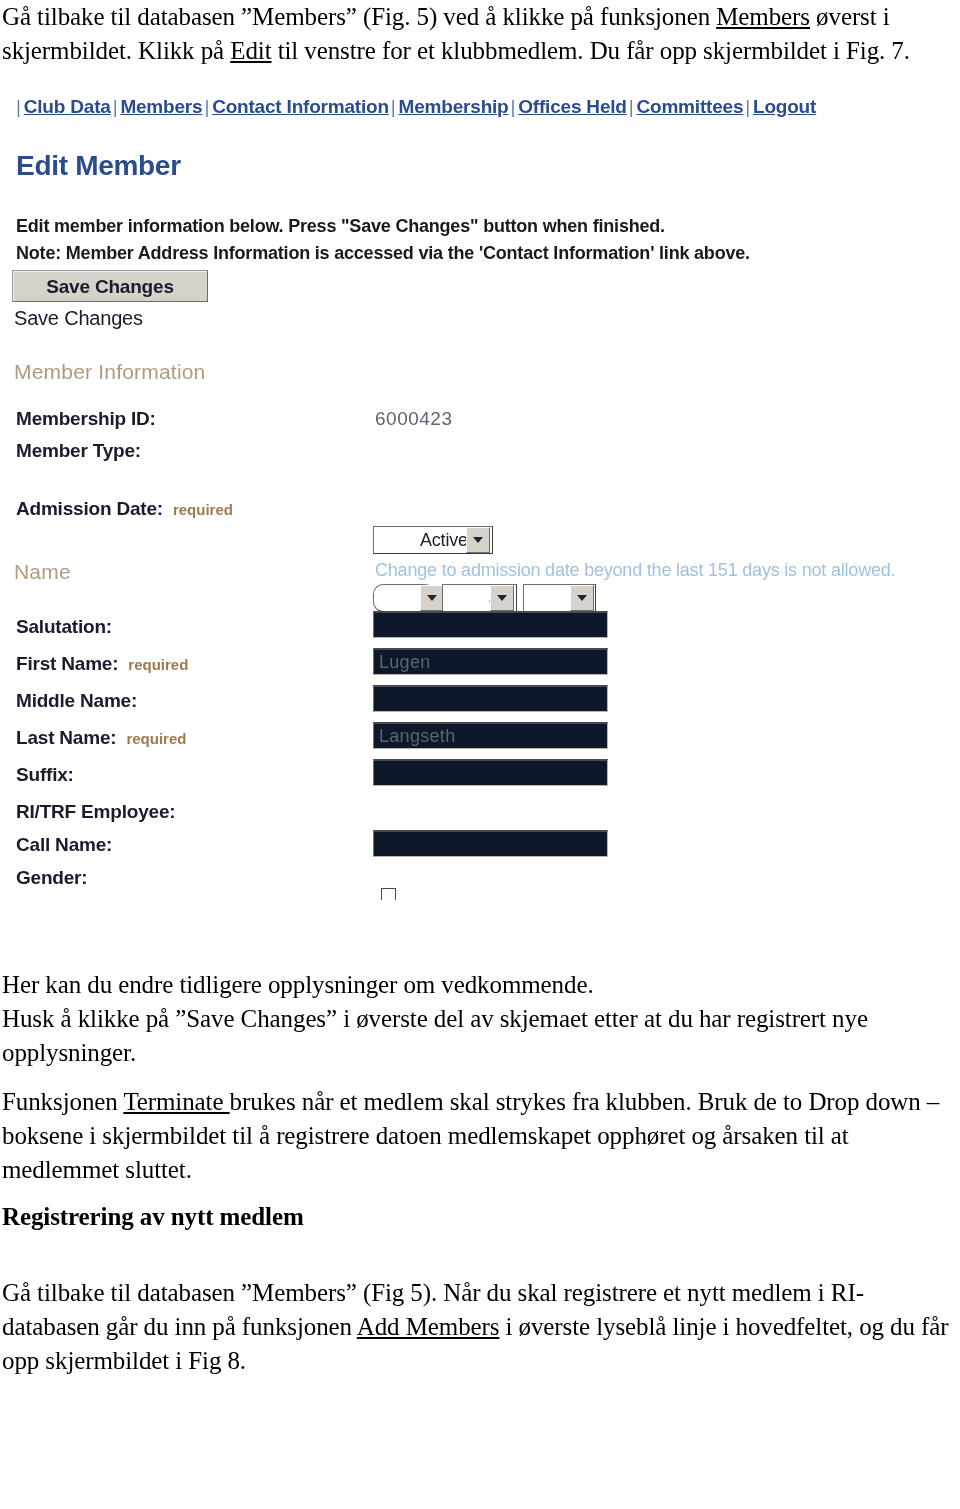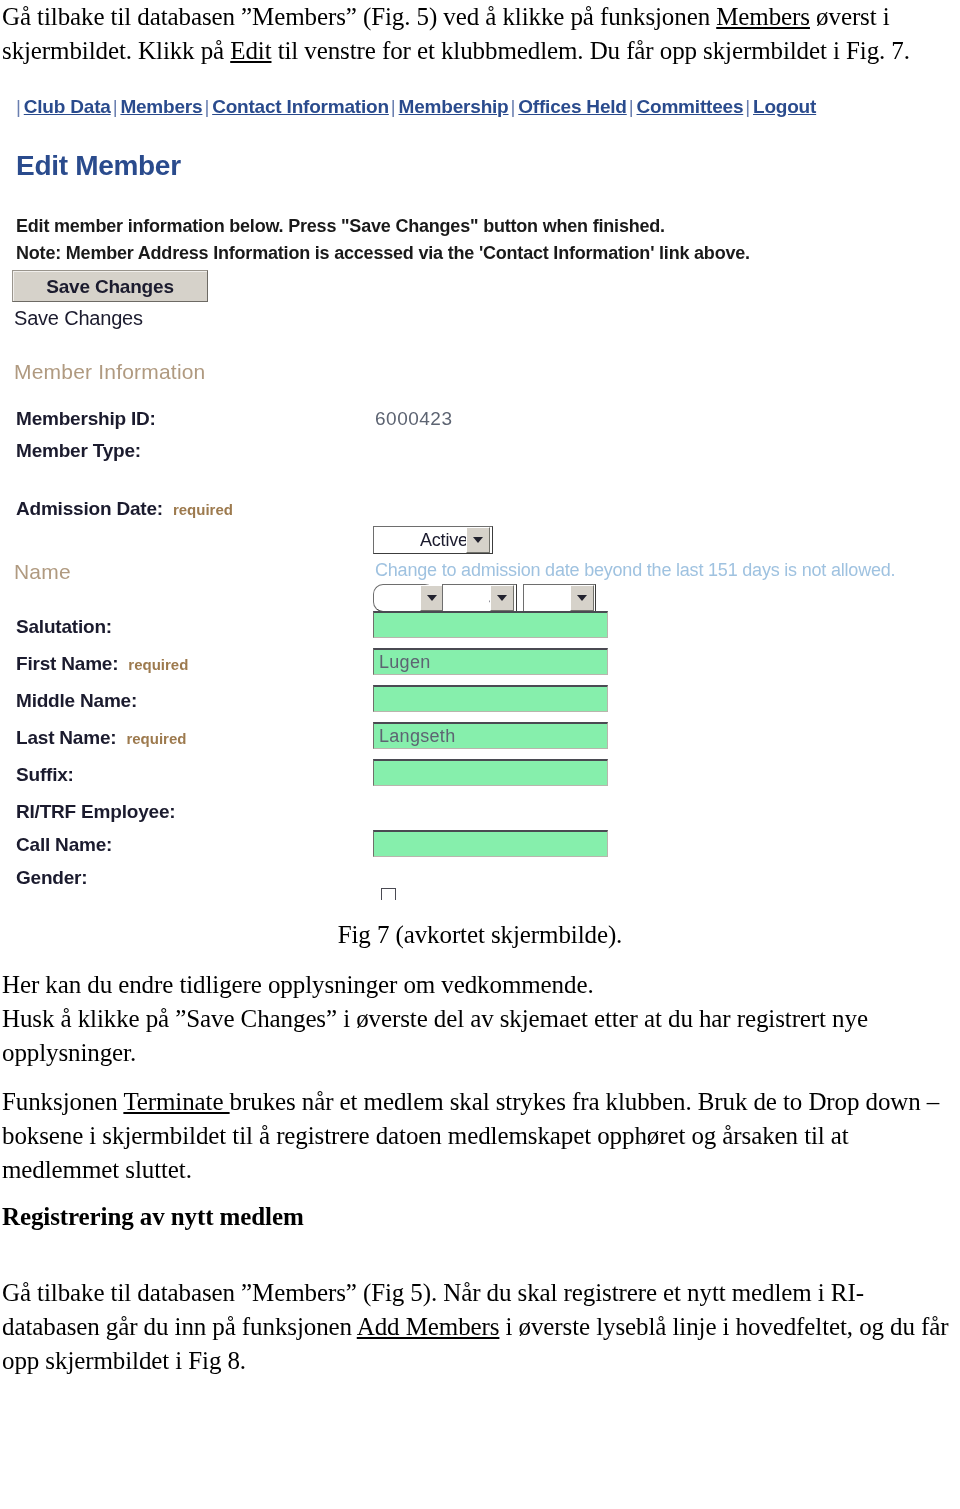--- a/index.html
+++ b/index.html
@@ -240,21 +240,21 @@
     white-space: nowrap;
   }
 
   
   .text-input {
     position: absolute;
     left: 373px;
     box-sizing: border-box;
     width: 235px;
     height: 27px;
-    background: #86efac;
+    background: #0f172a;
     border: 1px solid #b9b5ad;
     border-top: 2px solid #4a4a52;
     border-left: 1px solid #70706a;
     font-family: "Liberation Sans", sans-serif;
     font-size: 18px;
     color: #5d6472;
     padding: 0 0 0 5px;
     letter-spacing: 0.3px;
     outline: none;
   }
@@ -343,21 +343,20 @@
     <div class="form-label" style="top:713px">RI/TRF Employee:</div>
     <input id="ri-trf-employee-checkbox" type="checkbox" style="">
 
     <div class="form-label" style="top:746px">Call Name:</div>
     <input class="text-input" style="top: 742px;" type="text" value="">
 
     <div class="form-label" style="top:779px">Gender:</div>
 
   </div>
 
-  <div class="prose" id="caption-fig7">Fig 7 (avkortet skjermbilde).</div>
 
   <div class="prose" id="body-paragraph-1" style="white-space:pre-line">Her kan du endre tidligere opplysninger om vedkommende.
 Husk å klikke på ”Save Changes” i øverste del av skjemaet etter at du har registrert nye opplysninger.</div>
 
   <div class="prose" id="body-paragraph-2"><span>Funksjonen </span><u>Terminate </u><span>brukes når et medlem skal strykes fra klubben. Bruk de to Drop down – boksene i skjermbildet til å registrere datoen medlemskapet opphøret og årsaken til at medlemmet sluttet.</span></div>
 
   <div class="prose" id="section-heading-new-member">Registrering av nytt medlem</div>
 
   <div class="prose" id="body-paragraph-3"><span>Gå tilbake til databasen ”Members” (Fig 5). Når du skal registrere et nytt medlem i RI-databasen går du inn på funksjonen </span><u>Add Members</u><span> i øverste lyseblå linje i hovedfeltet, og du får opp skjermbildet i Fig 8.</span></div>
 

